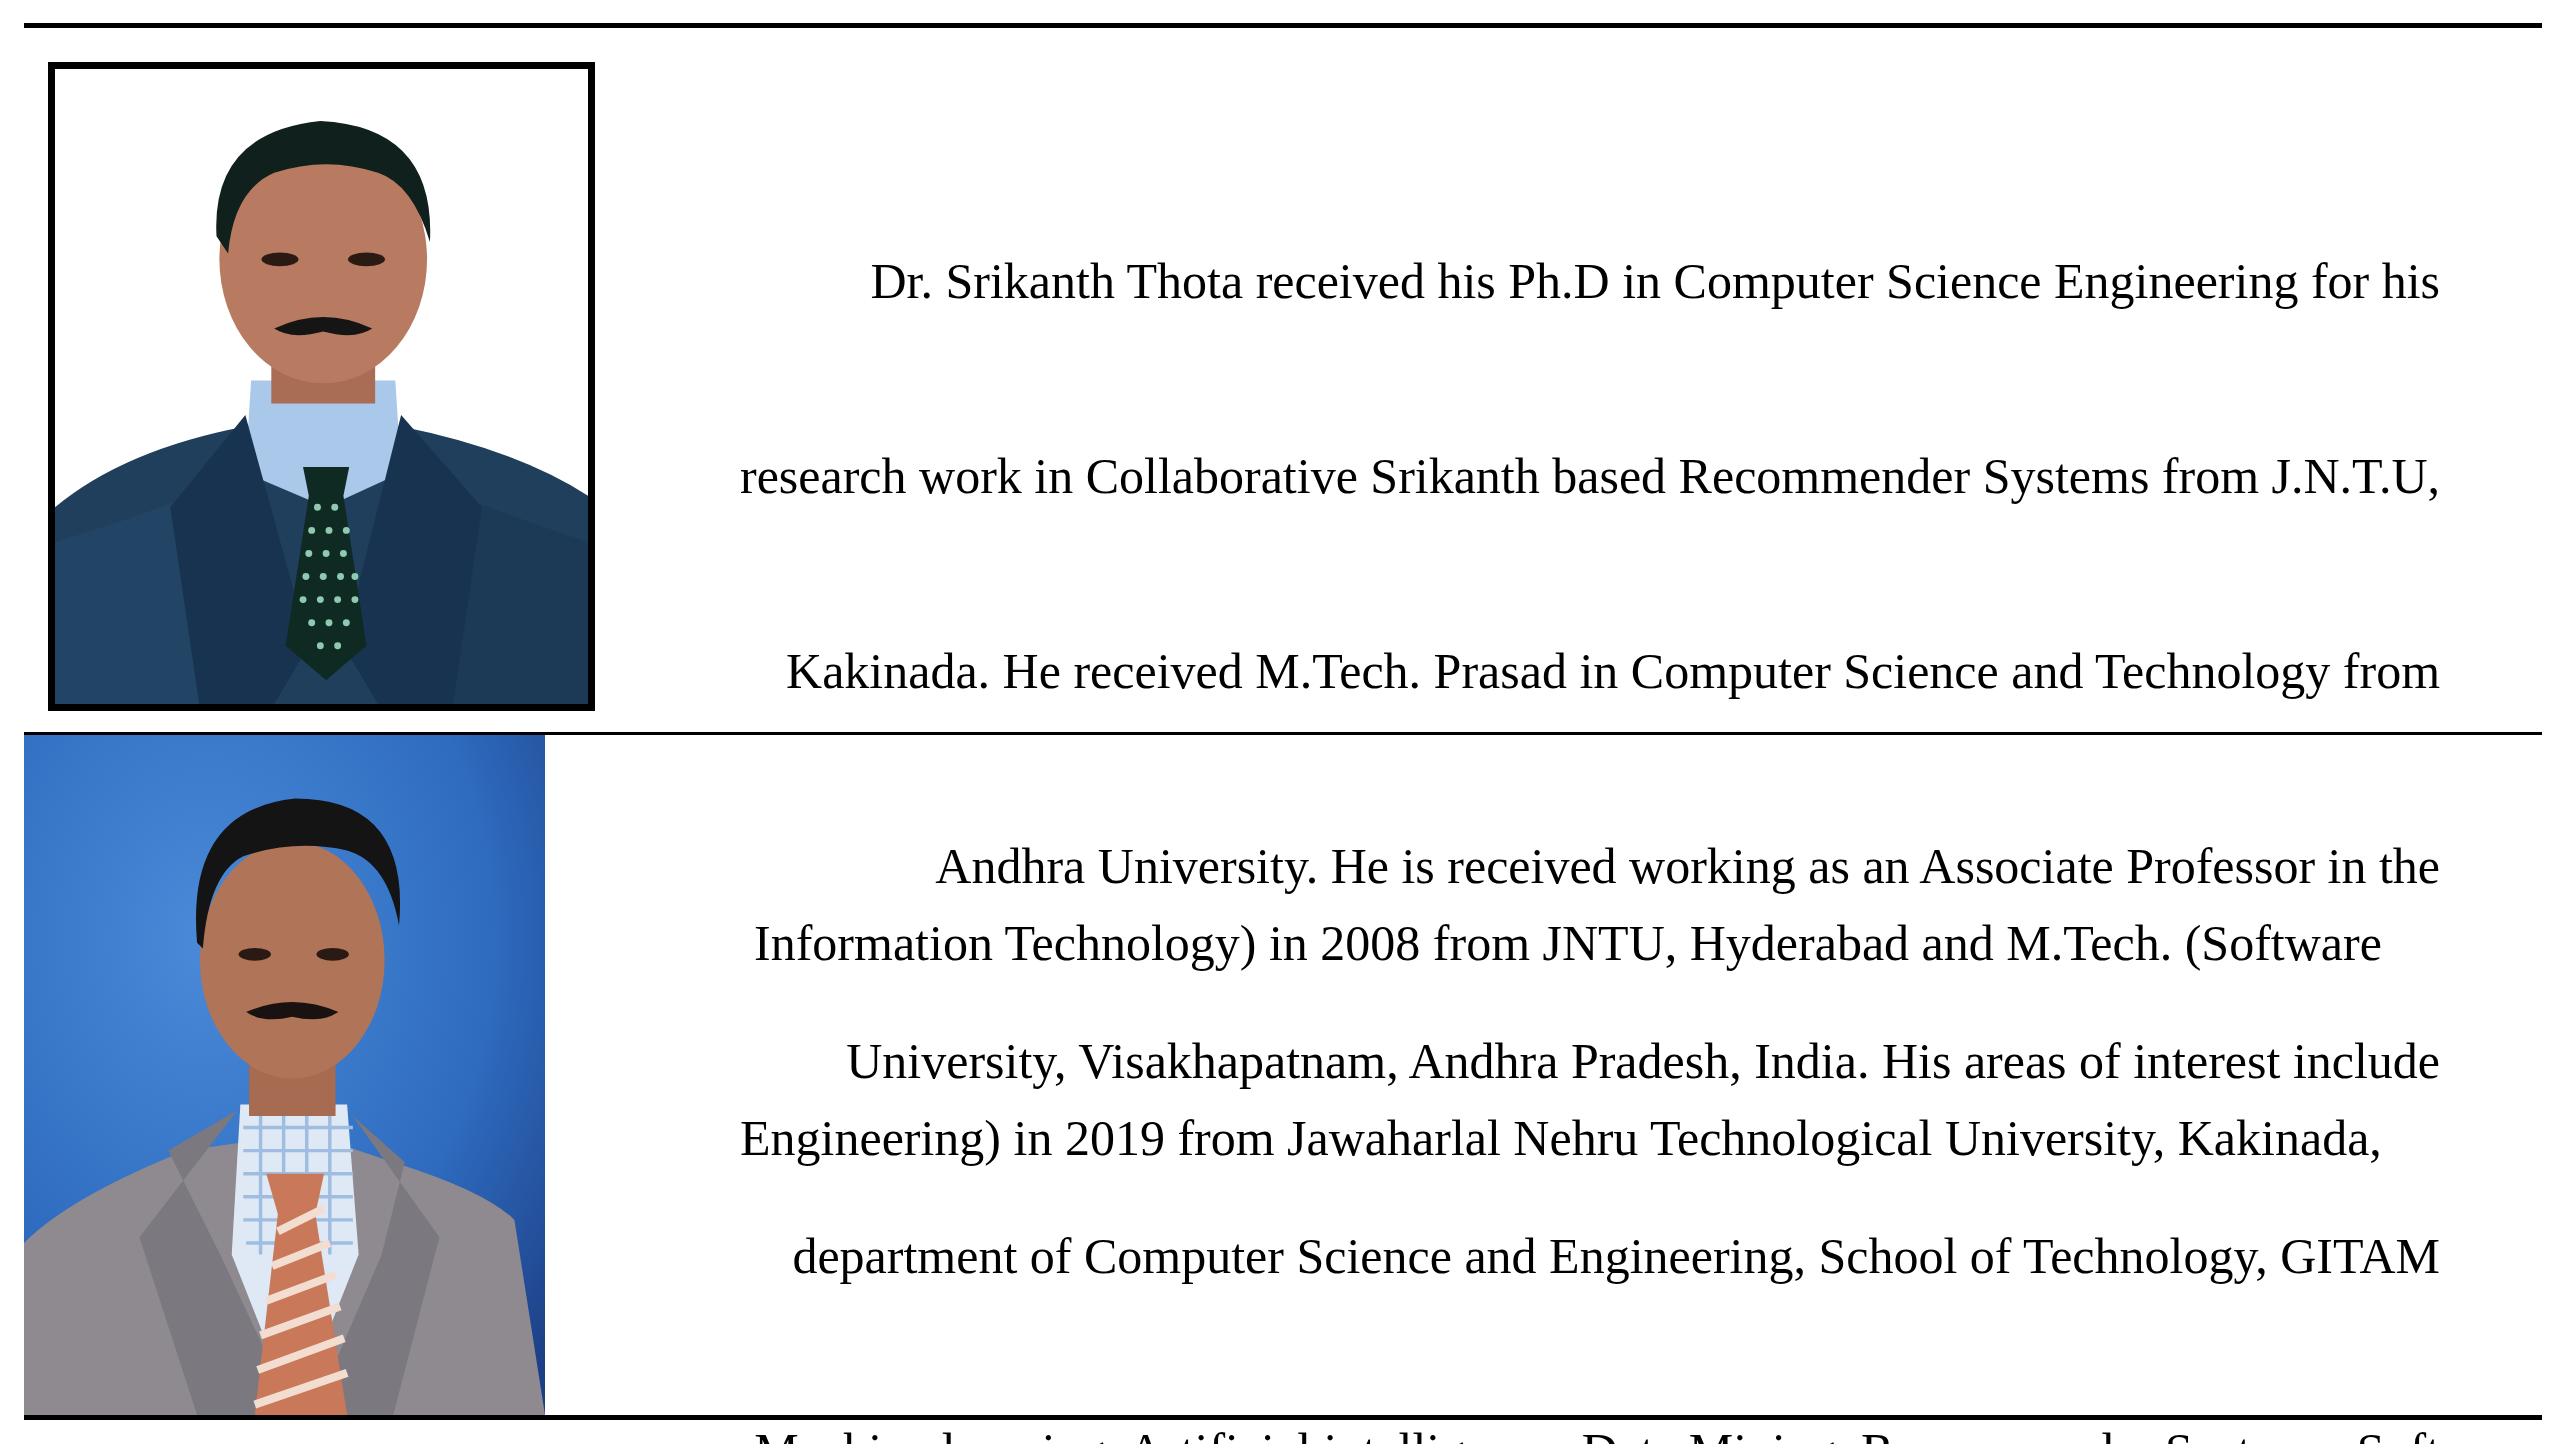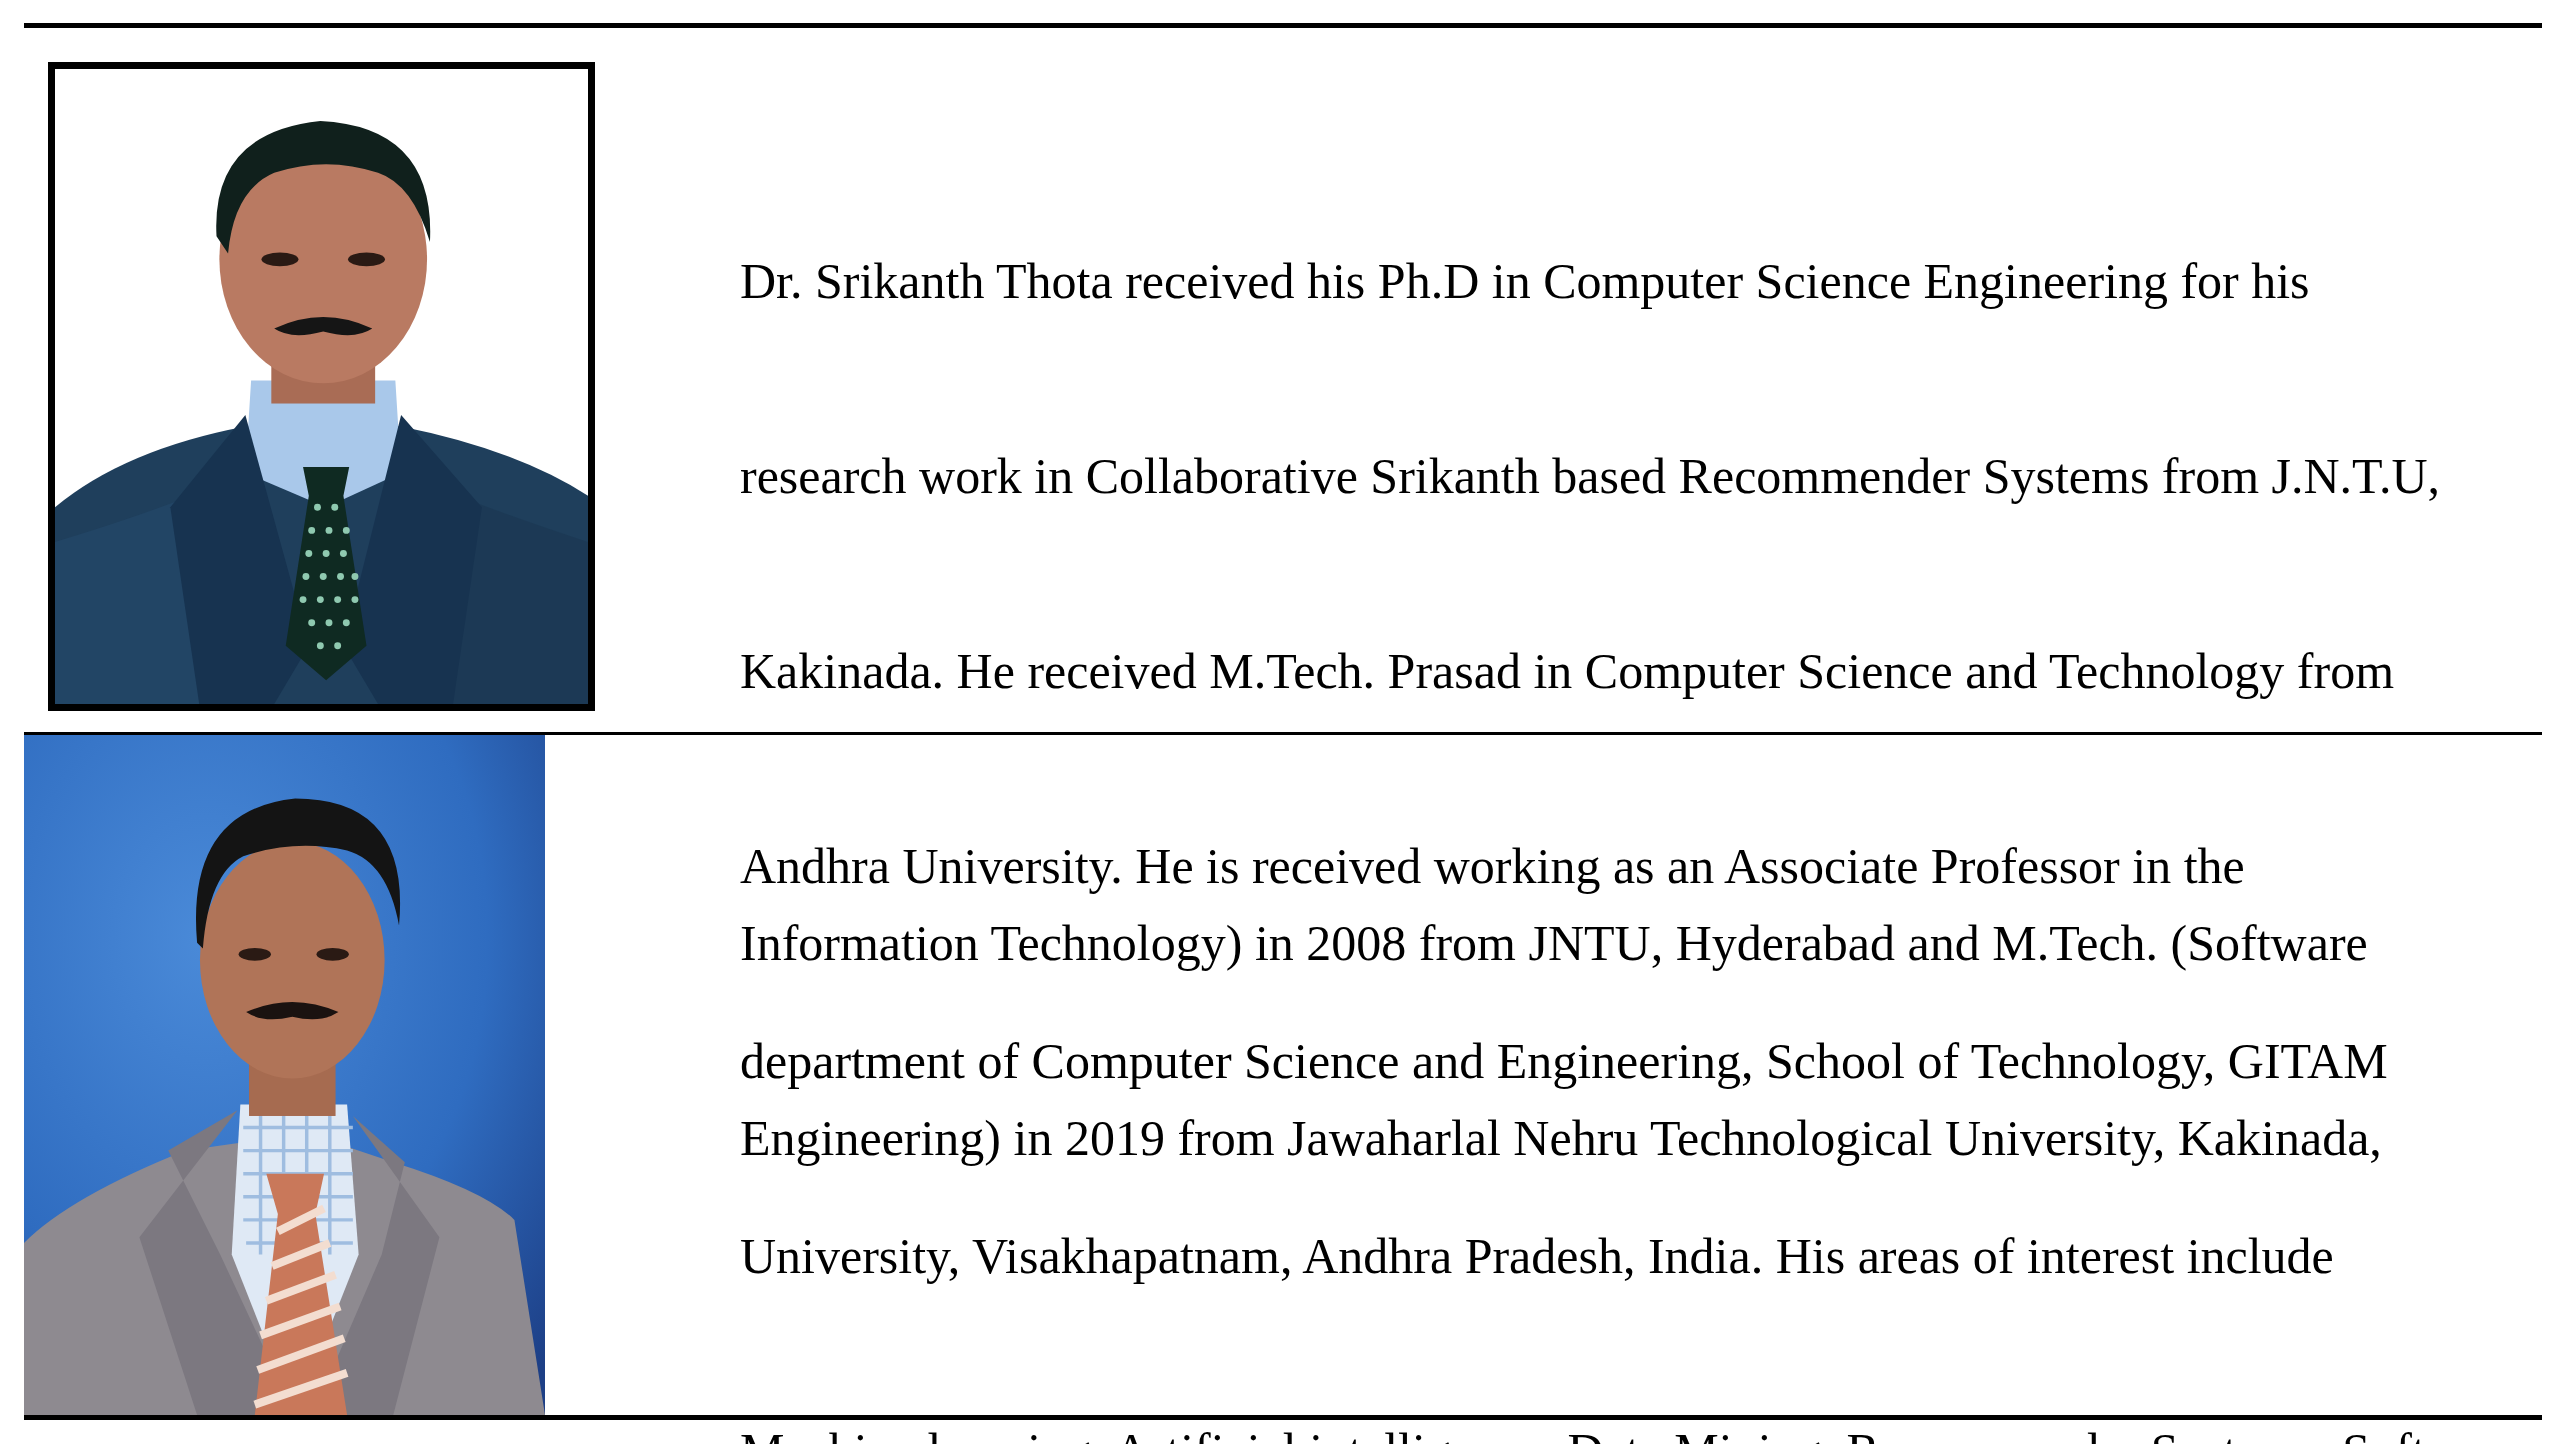--- a/index.html
+++ b/index.html
@@ -50,20 +50,21 @@
   .bio {
     position: absolute;
     left: 740px;
     font-size: 50px;
     line-height: 65px;
     white-space: pre;
   }
   .bio .line {
     display: block;
     height: 65px;
+    text-align: right;
   }
   
   .bio-1 { top: 119px; }
   .bio-2 { top: 781px; }
 </style>
 </head>
 <body>
 
 <div class="rule rule-top"></div>
 
@@ -116,22 +117,22 @@
 
     <path d="M380 450 Q465 410 550 450 Q520 470 465 455 Q410 470 380 450 Z" fill="#151515"></path>
   </svg>
 </div>
 
 <div class="bio bio-1">
   <span class="line">Dr. Srikanth Thota received his Ph.D in Computer Science Engineering for his</span>
   <span class="line">research work in Collaborative Srikanth based Recommender Systems from J.N.T.U,</span>
   <span class="line">Kakinada. He received M.Tech. Prasad in Computer Science and Technology from</span>
   <span class="line">Andhra University. He is received working as an Associate Professor in the</span>
+  <span class="line">University, Visakhapatnam, Andhra Pradesh, India. His areas of interest include</span>
   <span class="line">department of Computer Science and Engineering, School of Technology, GITAM</span>
-  <span class="line">University, Visakhapatnam, Andhra Pradesh, India. His areas of interest include</span>
   <span class="line">Machine learning, Artificial intelligence, Data Mining, Recommender Systems, Soft</span>
   
 </div>
 
 <div class="rule rule-mid"></div>
 
 <div class="photo photo-2" title="Portrait of Mr. Maradana Durga Venkata Prasad">
   <svg viewBox="0 0 903 1178" preserveAspectRatio="none">
     <defs>
       <radialGradient id="bg2" cx="0.35" cy="0.3" r="0.9">

